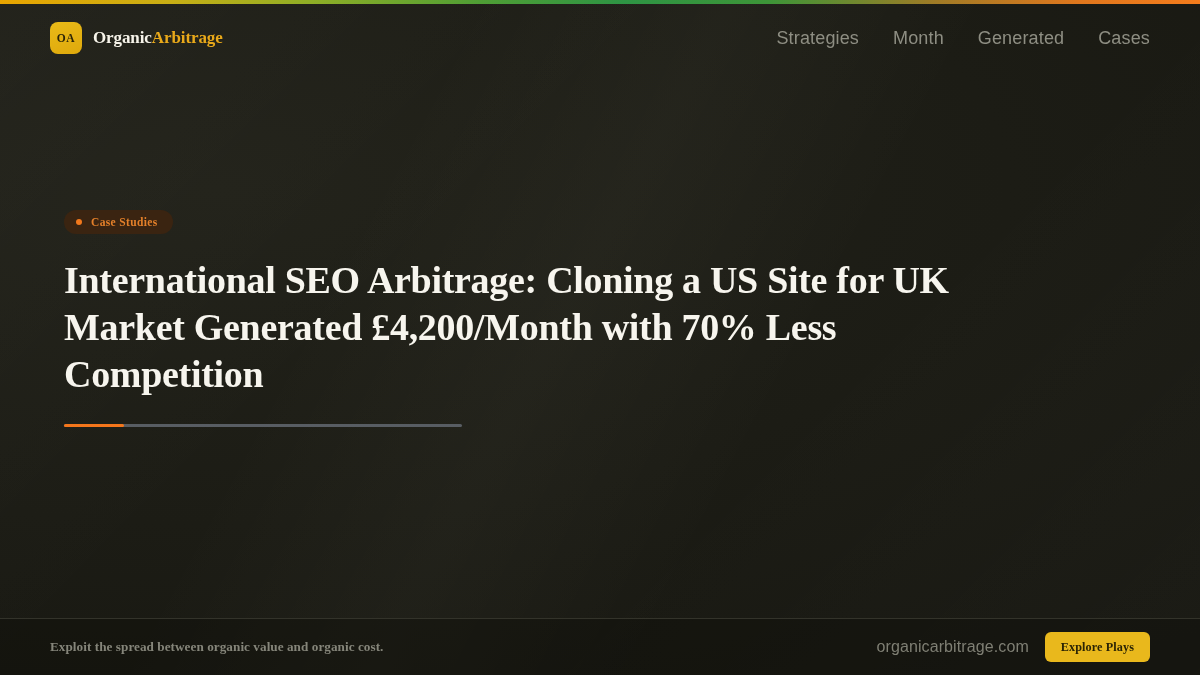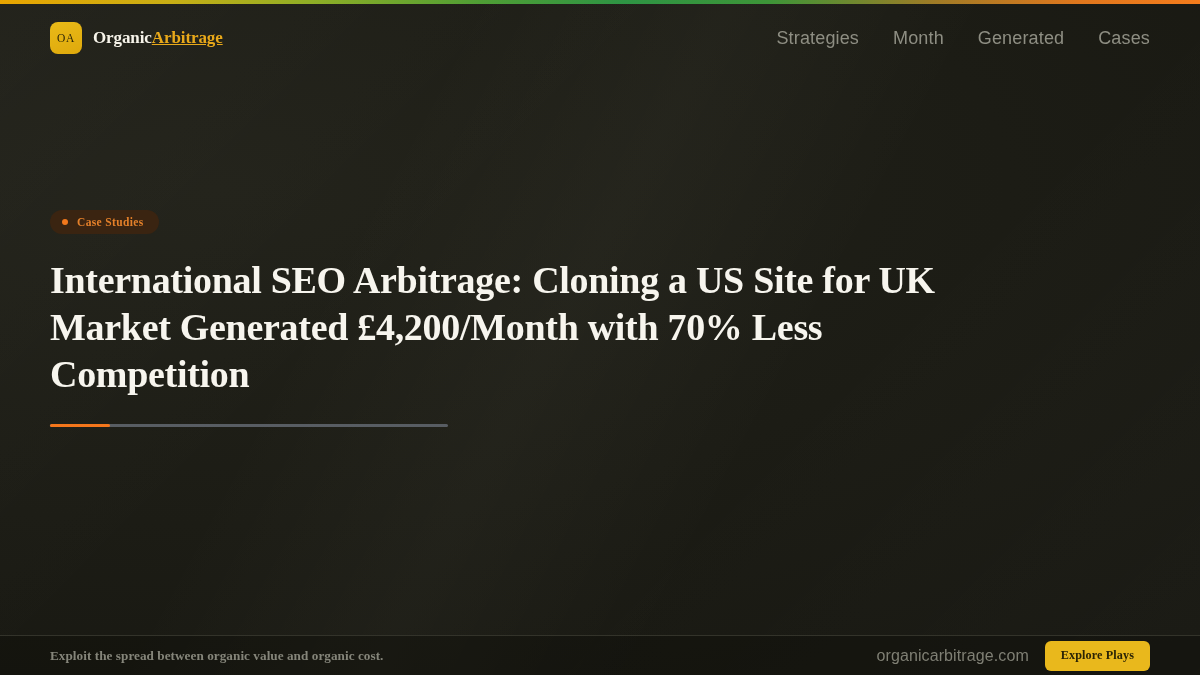--- a/index.html
+++ b/index.html
@@ -55,44 +55,44 @@
     display:flex; align-items:center;
     padding:0 50px;
     z-index:6;
   }
   .brand { display:flex; align-items:center; gap:11px; }
   .brand-mark {
     width:32px; height:32px; border-radius:8px;
     background:linear-gradient(160deg,#e9ba18 0%,#dfa90c 100%);
     display:flex; align-items:center; justify-content:center;
     font-family:"Liberation Serif", serif;
-    font-weight:normal; font-size:11.5px; letter-spacing:0.6px;
+    font-weight:bold; font-size:11.5px; letter-spacing:0.6px;
     color:#2a2408;
   }
   .brand-word {
     font-family:"Liberation Serif", serif;
     font-weight:bold; font-size:17px; letter-spacing:-0.1px;
     white-space:nowrap;
   }
   .brand-word .w1 { color:#f7f4ea; }
-  .brand-word .w2 { color:#e9a91a;text-decoration:underline; }
+  .brand-word .w2 { color:#e9a91a; }
 
   .site-nav {
     margin-left:auto;
     display:flex; align-items:center; gap:34px;
   }
   .nav-link {
     font-size:18px; color:#8e8e83;
     letter-spacing:0.15px; white-space:nowrap;
     text-decoration:none;
   }
 
   
   .hero {
-    position:absolute; left:50px; top:210px;
+    position:absolute; left:64px; top:210px;
     width:1010px;
     z-index:5;
   }
   .eyebrow {
     display:inline-flex; align-items:center; gap:9px;
     height:24px; padding:0 15px 0 12px;
     border-radius:12px;
     background:#3a2411;
   }
   .eyebrow-dot {
@@ -128,21 +128,21 @@
     content:"";
     position:absolute; left:0; top:0;
     width:60px; height:3px;
     background:#f4761b;
     border-radius:2px;
   }
 
   
   .site-footer {
     position:absolute; left:0; bottom:0;
-    width:1200px; height:40px;
+    width:1200px; height:57px;
     border-top:1px solid #33332a;
     background:rgba(12,12,8,0.38);
     display:flex; align-items:center;
     padding:0 50px;
     z-index:6;
   }
   .footer-tagline {
     font-family:"Liberation Serif", serif;
     font-weight:bold; font-size:13.2px;
     color:#85857a; letter-spacing:0.05px;

